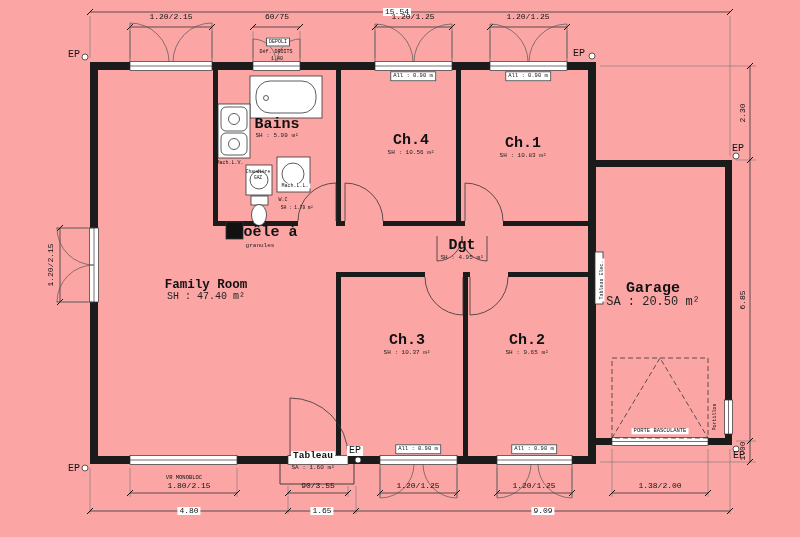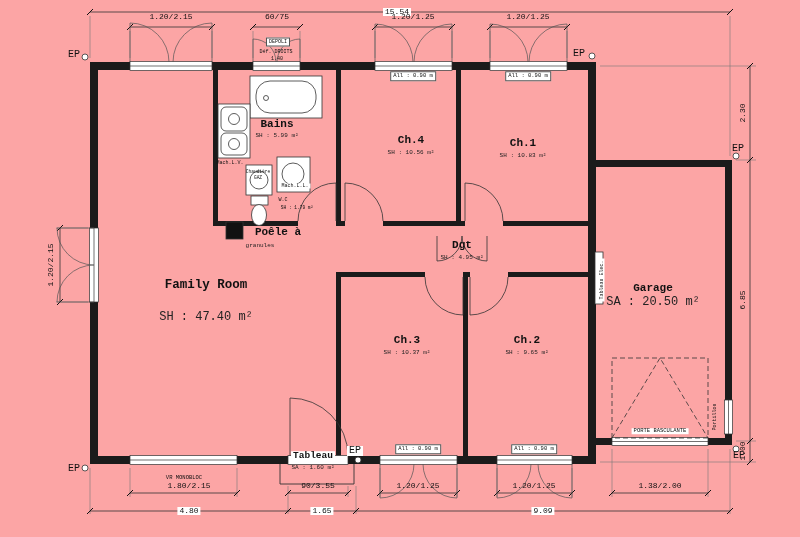--- a/index.html
+++ b/index.html
@@ -5,21 +5,21 @@
   * { margin:0; padding:0; box-sizing:border-box; }
   html,body { background:#fff; }
   #plan {
     position:relative; width:800px; height:537px; background:#fca5a5;
     font-family:Liberation Mono, monospace; color:#111; overflow:hidden;
   }
   #plan svg { position:absolute; left:0; top:0; }
   .lbl { position:absolute; transform:translate(-50%,-50%); white-space:nowrap; z-index:3; line-height:1; }
   .rot { transform:translate(-50%,-50%) rotate(-90deg); }
   .dim { font-size:8px; }
-  .room { font-weight:bold; font-size:11px; }
+  .room { font-weight:bold; font-size:15px; }
   .big  { font-size:12.5px;text-align:right; }
   .area { font-size:6px; color:#222; }
   .tiny { font-size:5px; }
   .t45  { font-size:4.5px; }
   .bg   { background:#fff; padding:0 2px; }
   .allbox { border:1px solid #555; background:#fff; font-size:5.5px; padding:1px 2px; }
   .ep { font-size:10px; }
   .sub { font-size:9.5px; font-weight:bold; }
 </style>
 </head>
@@ -180,33 +180,33 @@
   <div class="lbl area" style="left:411px;top:153px">SH : 10.56 m²</div>
   <div class="lbl room" style="left:523px;top:143px">Ch.1</div>
   <div class="lbl area" style="left:523px;top:156px">SH : 10.83 m²</div>
   <div class="lbl room" style="left:462px;top:245px">Dgt</div>
   <div class="lbl area" style="left:462px;top:258px">SH : 4.95 m²</div>
   <div class="lbl room" style="left:407px;top:340px">Ch.3</div>
   <div class="lbl area" style="left:407px;top:353px">SH : 10.37 m²</div>
   <div class="lbl room" style="left:527px;top:340px">Ch.2</div>
   <div class="lbl area" style="left:527px;top:353px">SH : 9.65 m²</div>
   <div class="lbl room big" style="left:206px;top:285px">Family Room</div>
-  <div class="lbl area" style="left:206px;top:317px;font-size:12px">SH : 47.40 m²</div>
+  <div class="lbl area" style="left:206px;top:297px;font-size:10px">SH : 47.40 m²</div>
   <div class="lbl room" style="left:653px;top:288px">Garage</div>
   <div class="lbl area" style="left:653px;top:302px;font-size:12px">SA : 20.50 m²</div>
   <div class="lbl sub bg" style="left:313px;top:456px">Tableau</div>
   <div class="lbl area" style="left:313px;top:468px">SA : 1.60 m²</div>
   <div class="lbl tiny" style="left:283px;top:200px">W.C</div>
   <div class="lbl t45" style="left:297px;top:208px">SH : 1.79 m²</div>
 
   <div class="lbl tiny" style="left:230px;top:163px">Mach.L.V.</div>
   <div class="lbl tiny bg" style="left:295px;top:186px">Mach.L.L.</div>
   <div class="lbl t45" style="left:258px;top:172px">Chaudière</div>
   <div class="lbl t45" style="left:258px;top:178px">GAZ</div>
-  <div class="lbl room" style="left:278px;top:232px">Poêle à</div>
+  <div class="lbl room" style="left:266px;top:232px">Poêle à</div>
   <div class="lbl area" style="left:260px;top:246px">granules</div>
 
   <div class="lbl tiny" style="left:278px;top:42px;border:1px solid #555;padding:1px 2px;background:#fff">DEPOLI</div>
   <div class="lbl tiny" style="left:276px;top:52px">Déf. DROITS</div>
   <div class="lbl tiny" style="left:277px;top:59px">1.40</div>
   <div class="lbl allbox" style="left:413px;top:76px">All : 0.90 m</div>
   <div class="lbl allbox" style="left:528px;top:76px">All : 0.90 m</div>
   <div class="lbl allbox" style="left:418px;top:449px">All : 0.90 m</div>
   <div class="lbl allbox" style="left:534px;top:449px">All : 0.90 m</div>
   <div class="lbl tiny" style="left:184px;top:478px;font-size:5.5px">VR MONOBLOC</div>

